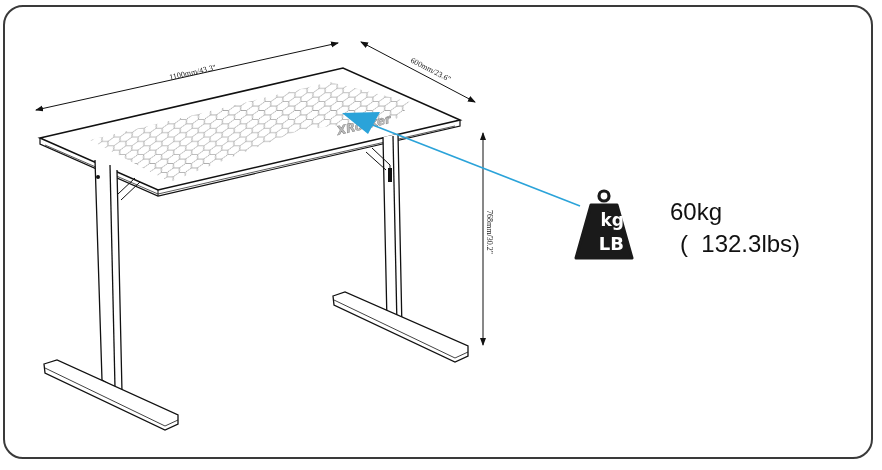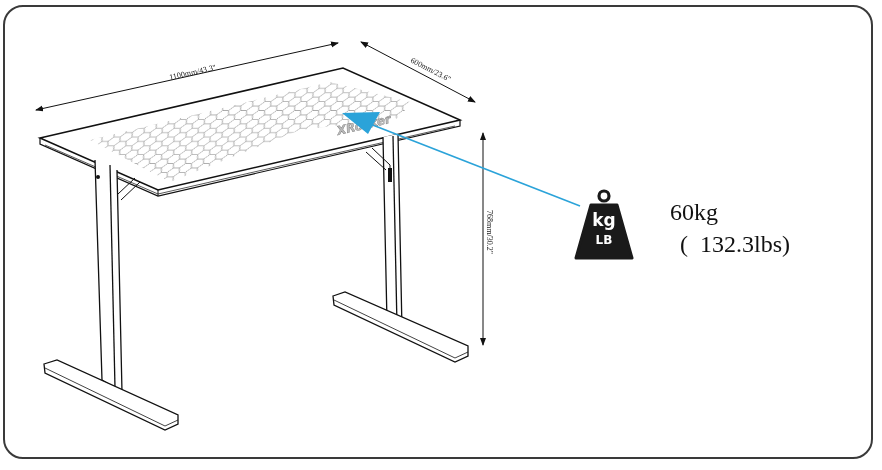--- a/index.html
+++ b/index.html
@@ -3,24 +3,24 @@
   <meta charset="utf-8">
   <style>
     html, body { margin: 0; padding: 0; background: #ffffff; }
     body { width: 882px; height: 470px; position: relative; overflow: hidden; font-family: "Liberation Sans", sans-serif; }
     .frame {
       position: absolute; left: 3px; top: 5px; width: 870px; height: 454px;
       border: 2px solid #3a3a3a; border-radius: 20px; box-sizing: border-box; background: #fff;
     }
     svg.drawing { position: absolute; left: 0; top: 0; }
     .dim-label { font-family: "Liberation Serif", serif; font-size: 8px; fill: #222; }
-    .weight-text { position: absolute; font-family: Liberation Serif, serif; color: #111; font-size: 24px; line-height: 1; }
+    .weight-text { position: absolute; font-family: Liberation Sans, sans-serif; color: #111; font-size: 24px; line-height: 1; }
     .weight-kg { left: 670px; top: 200px; }
     .weight-lbs { left: 680px; top: 232px; }
-    .kg-icon-label { position: absolute; font-family: "DejaVu Sans", sans-serif; font-weight: bold; color: #fff; text-align: center; width: 40px; }
+    .kg-icon-label { position: absolute; font-family: "DejaVu Sans", sans-serif; font-weight: bold; color: #fff; text-align: right; width: 40px; }
   </style>
 </head>
 <body>
 
 <div class="frame"></div>
 
 <svg class="drawing" width="882" height="470" viewBox="0 0 882 470">
   <defs>
     <marker id="ah" markerWidth="8" markerHeight="8" refX="7" refY="4" orient="auto" markerUnits="userSpaceOnUse">
       <path d="M0,1 L8,4 L0,7 Z" fill="#111"></path>
@@ -84,16 +84,16 @@
     <path d="M342,113 L380,112 L368,134 Z" fill="#2ba3d9"></path>
   </g>
 
   <g>
     <circle cx="604" cy="196" r="5" fill="none" stroke="#1a1a1a" stroke-width="3.2"></circle>
     <path d="M591,205 L617,205 L632,258 L576,258 Z" fill="#1a1a1a" stroke="#1a1a1a" stroke-width="3" stroke-linejoin="round"></path>
   </g>
 </svg>
 
 <div class="kg-icon-label" style="left:584px; top:210px; font-size:17px;">kg</div>
-<div class="kg-icon-label" style="left:584px; top:233px; font-size:12px;">LB</div>
+<div class="kg-icon-label" style="left:584px; top:233px; font-size:18px;">LB</div>
 
 <div class="weight-text weight-kg">60kg</div>
 <div class="weight-text weight-lbs" style="white-space:pre;">(  132.3lbs)</div>
 
 </body></html>

